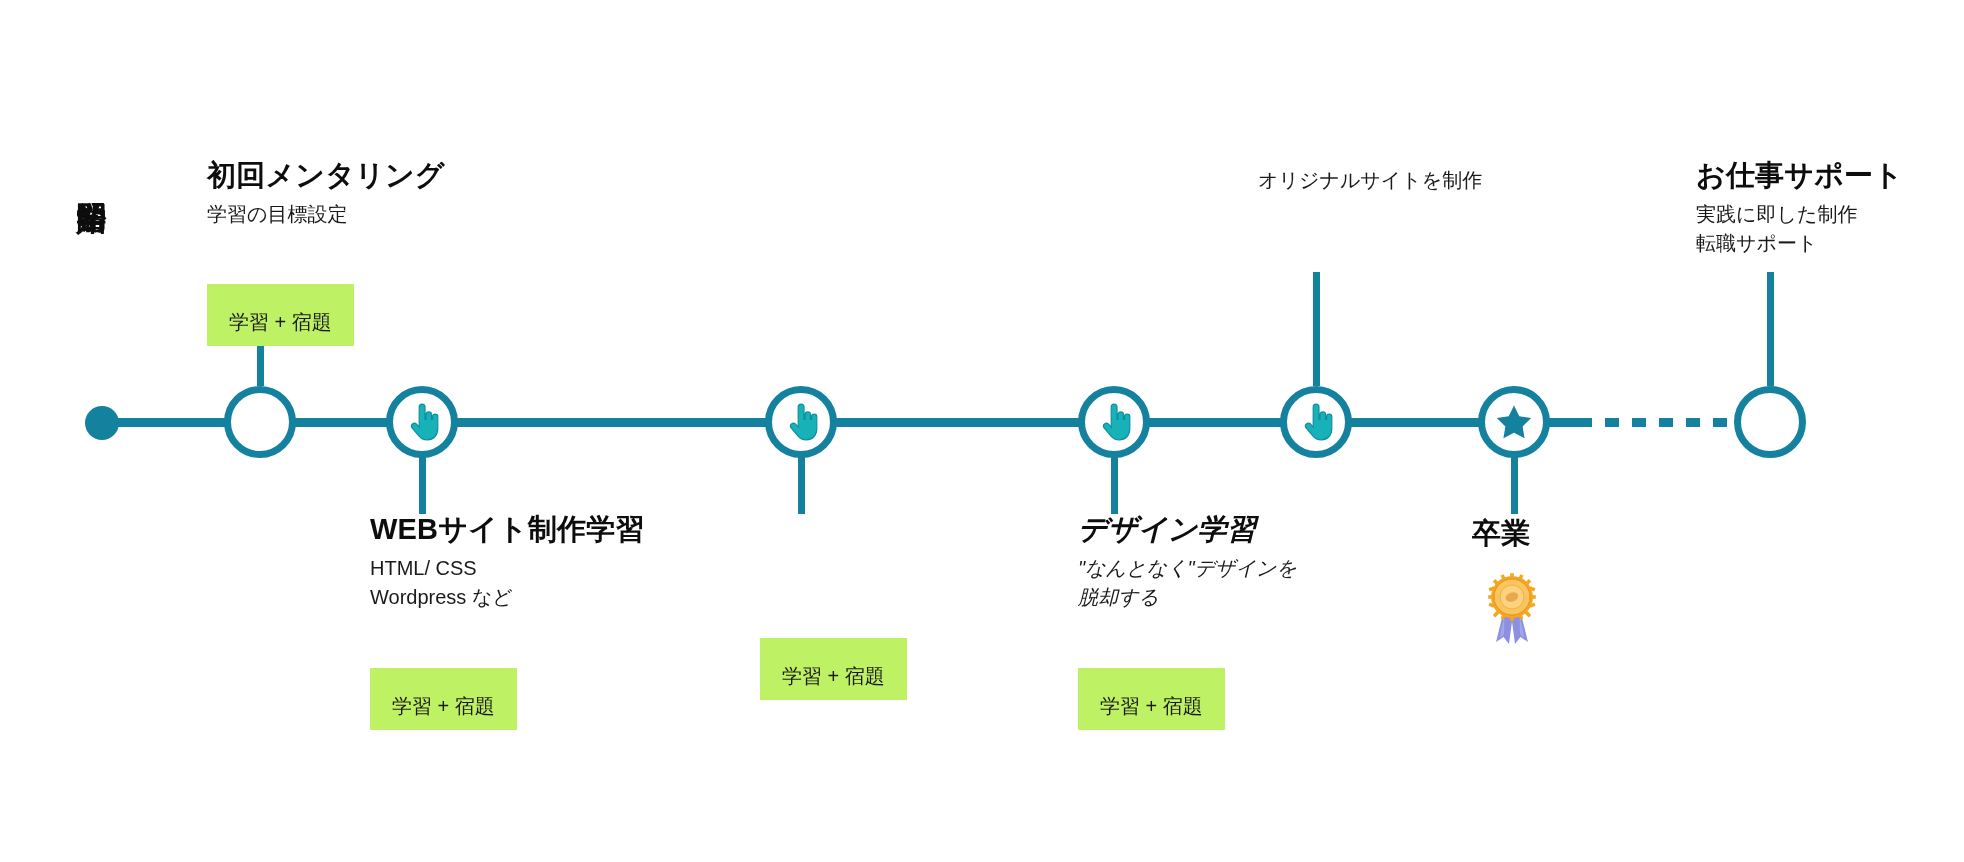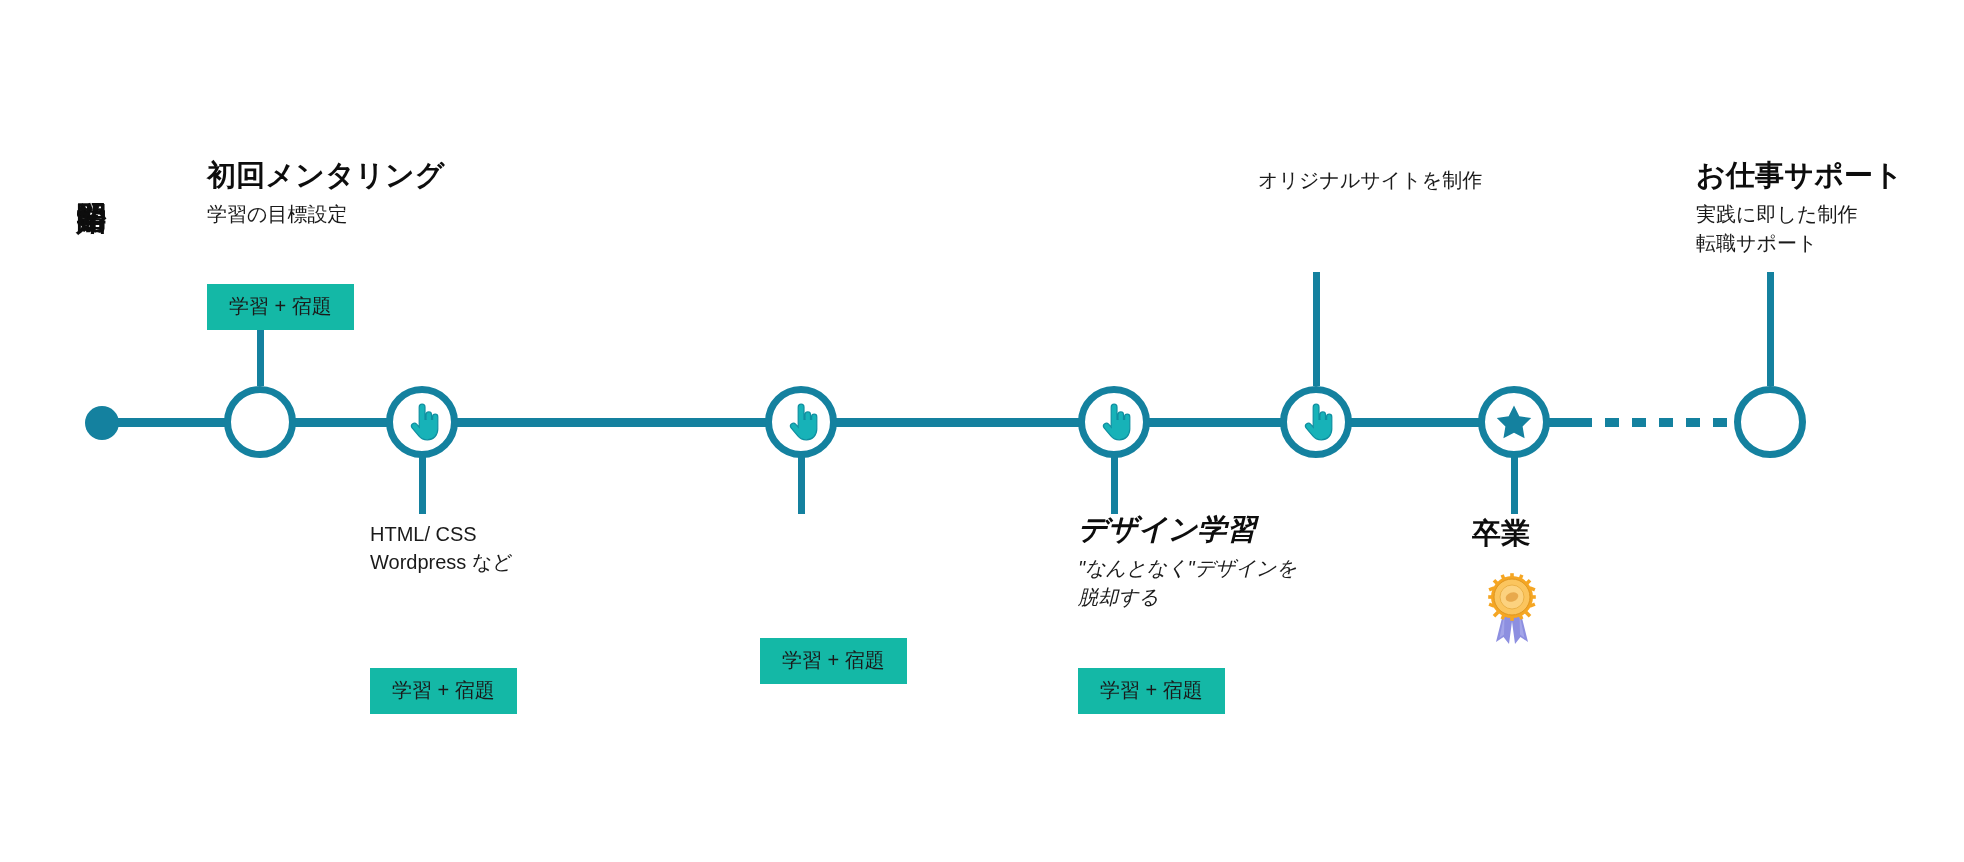--- a/index.html
+++ b/index.html
@@ -79,25 +79,25 @@
   }
   .block .desc {
     font-size: 20px;
     line-height: 1.42;
     color: #1a1a1a;
     margin: 8px 0 0 0;
     white-space: pre-line;
   }
   .badge {
     position: absolute;
-    background: #14b8a6;
+    background: #bef264;
     color: #1a1a1a;
     font-size: 20px;
     line-height: 1;
-    padding: 12px 22px 14px 22px;
+    padding: 28px 22px 14px 22px;
     white-space: nowrap;
   }
 
   
   .vlabel {
     position: absolute;
     font-size: 30px;
     font-weight: bold;
     line-height: 1.12;
     letter-spacing: 1px;
@@ -136,20 +136,21 @@
   <div class="badge" style="left:207px; top:284px;">学習 + 宿題</div>
 
   <div class="node" style="left:386px; top:386px;">
     <svg width="40" height="40" viewBox="0 0 40 40">
       <path d="M17.2 5.2c0-1.7 1.3-3 2.9-3s2.9 1.3 2.9 3v12.1h1.1v-4.6c0-1.6 1.2-2.8 2.7-2.8s2.7 1.2 2.7 2.8v4.6h1.1v-2.4c0-1.5 1.2-2.7 2.6-2.7s2.6 1.2 2.6 2.7V27c0 6.2-4.3 10.8-10.4 10.8-3.6 0-6.6-1.4-8.6-4L10.1 26c-1-1.4-.7-3.2.6-4.2 1.2-1 2.9-.8 3.9.4l2.6 3V5.2z" fill="#17b2b8"></path>
       <path d="M17.2 5.2c0-1.7 1.3-3 2.9-3s2.9 1.3 2.9 3v12.1h1.1v-4.6c0-1.6 1.2-2.8 2.7-2.8s2.7 1.2 2.7 2.8v4.6h1.1v-2.4c0-1.5 1.2-2.7 2.6-2.7s2.6 1.2 2.6 2.7V27c0 6.2-4.3 10.8-10.4 10.8-3.6 0-6.6-1.4-8.6-4L10.1 26c-1-1.4-.7-3.2.6-4.2 1.2-1 2.9-.8 3.9.4l2.6 3V5.2z" fill="none" stroke="#0e8fa0" stroke-width="1.2"></path>
     </svg>
   </div>
   <div class="stem" style="left:419px; top:452px; height:62px;"></div>
   <div class="block" style="left:370px; top:512px;">
+    <p class="title">WEBサイト制作学習</p>
     <p class="desc">HTML/ CSS
 Wordpress など</p>
   </div>
   <div class="badge" style="left:370px; top:668px;">学習 + 宿題</div>
 
   <div class="node" style="left:765px; top:386px;">
     <svg width="40" height="40" viewBox="0 0 40 40">
       <path d="M17.2 5.2c0-1.7 1.3-3 2.9-3s2.9 1.3 2.9 3v12.1h1.1v-4.6c0-1.6 1.2-2.8 2.7-2.8s2.7 1.2 2.7 2.8v4.6h1.1v-2.4c0-1.5 1.2-2.7 2.6-2.7s2.6 1.2 2.6 2.7V27c0 6.2-4.3 10.8-10.4 10.8-3.6 0-6.6-1.4-8.6-4L10.1 26c-1-1.4-.7-3.2.6-4.2 1.2-1 2.9-.8 3.9.4l2.6 3V5.2z" fill="#17b2b8"></path>
       <path d="M17.2 5.2c0-1.7 1.3-3 2.9-3s2.9 1.3 2.9 3v12.1h1.1v-4.6c0-1.6 1.2-2.8 2.7-2.8s2.7 1.2 2.7 2.8v4.6h1.1v-2.4c0-1.5 1.2-2.7 2.6-2.7s2.6 1.2 2.6 2.7V27c0 6.2-4.3 10.8-10.4 10.8-3.6 0-6.6-1.4-8.6-4L10.1 26c-1-1.4-.7-3.2.6-4.2 1.2-1 2.9-.8 3.9.4l2.6 3V5.2z" fill="none" stroke="#0e8fa0" stroke-width="1.2"></path>
     </svg>

